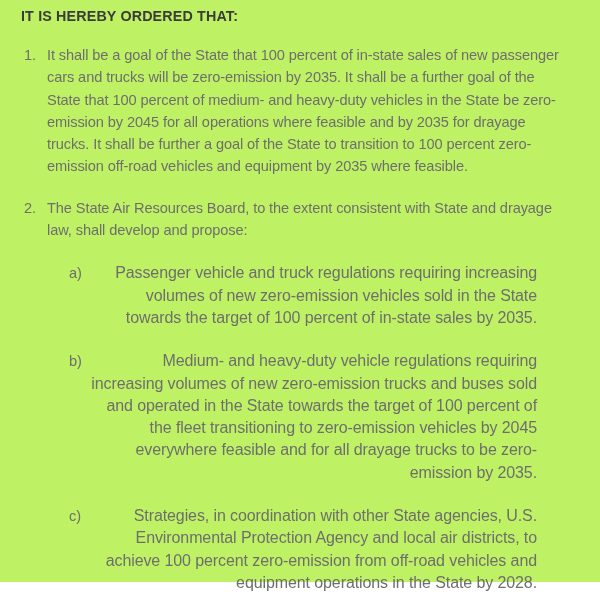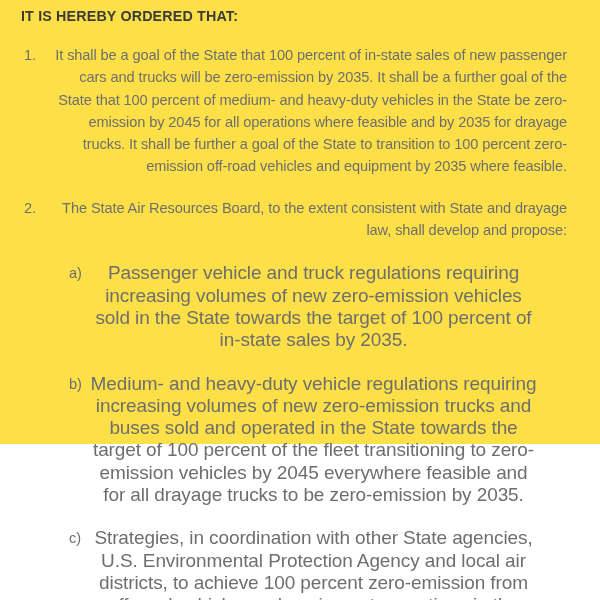--- a/index.html
+++ b/index.html
@@ -11,22 +11,22 @@
     width: 600px;
     height: 600px;
     background: #ffffff;
     font-family: "Liberation Sans", sans-serif;
     overflow: hidden;
   }
 
   .page {
     position: relative;
     width: 600px;
-    height: 444px;
-    background: #fde047;
+    height: 582px;
+    background: #bef264;
     box-sizing: border-box;
     padding: 12px;
   }
 
   .doc-heading {
     position: absolute;
     left: 21px;
     top: 8px;
     font-size: 14.3px;
     font-weight: bold;
@@ -59,21 +59,21 @@
     line-height: 22.3px;
     color: #6e6e6e;
     letter-spacing: -0.1px;
   }
 
   .order-text {
     font-size: 14.6px;
     line-height: 22.3px;
     color: #6e6e6e;
     letter-spacing: -0.1px;
-    text-align: right;
+    text-align: left;
   }
 
   
   .sub-list {
     margin-top: 21px;
   }
 
   .sub-item {
     position: relative;
     padding-left: 43px;
@@ -90,25 +90,25 @@
     left: 22px;
     top: 0;
     width: 24px;
     font-size: 14.6px;
     line-height: 22.3px;
     color: #6e6e6e;
     letter-spacing: -0.1px;
   }
 
   .sub-text {
-    font-size: 19px;
+    font-size: 16px;
     line-height: 22.3px;
     color: #6e6e6e;
     letter-spacing: -0.1px;
-    text-align: center;
+    text-align: right;
   }
 
   
   .order-item .sub-list {
     margin-left: 0;
   }
 </style>
 </head>
 <body>
 
@@ -134,20 +134,20 @@
           <div class="sub-text">Passenger vehicle and truck regulations requiring increasing volumes of new zero-emission vehicles sold in the State towards the target of 100 percent of in-state sales by 2035.</div>
         </div>
 
         <div class="sub-item">
           <div class="sub-marker">b)</div>
           <div class="sub-text">Medium- and heavy-duty vehicle regulations requiring increasing volumes of new zero-emission trucks and buses sold and operated in the State towards the target of 100 percent of the fleet transitioning to zero-emission vehicles by 2045 everywhere feasible and for all drayage trucks to be zero-emission by 2035.</div>
         </div>
 
         <div class="sub-item">
           <div class="sub-marker">c)</div>
-          <div class="sub-text">Strategies, in coordination with other State agencies, U.S. Environmental Protection Agency and local air districts, to achieve 100 percent zero-emission from off-road vehicles and equipment operations in the State by 2035.</div>
+          <div class="sub-text">Strategies, in coordination with other State agencies, U.S. Environmental Protection Agency and local air districts, to achieve 100 percent zero-emission from off-road vehicles and equipment operations in the State by 2028.</div>
         </div>
 
       </div>
     </div>
 
   </div>
 </div>
 
 </body></html>

